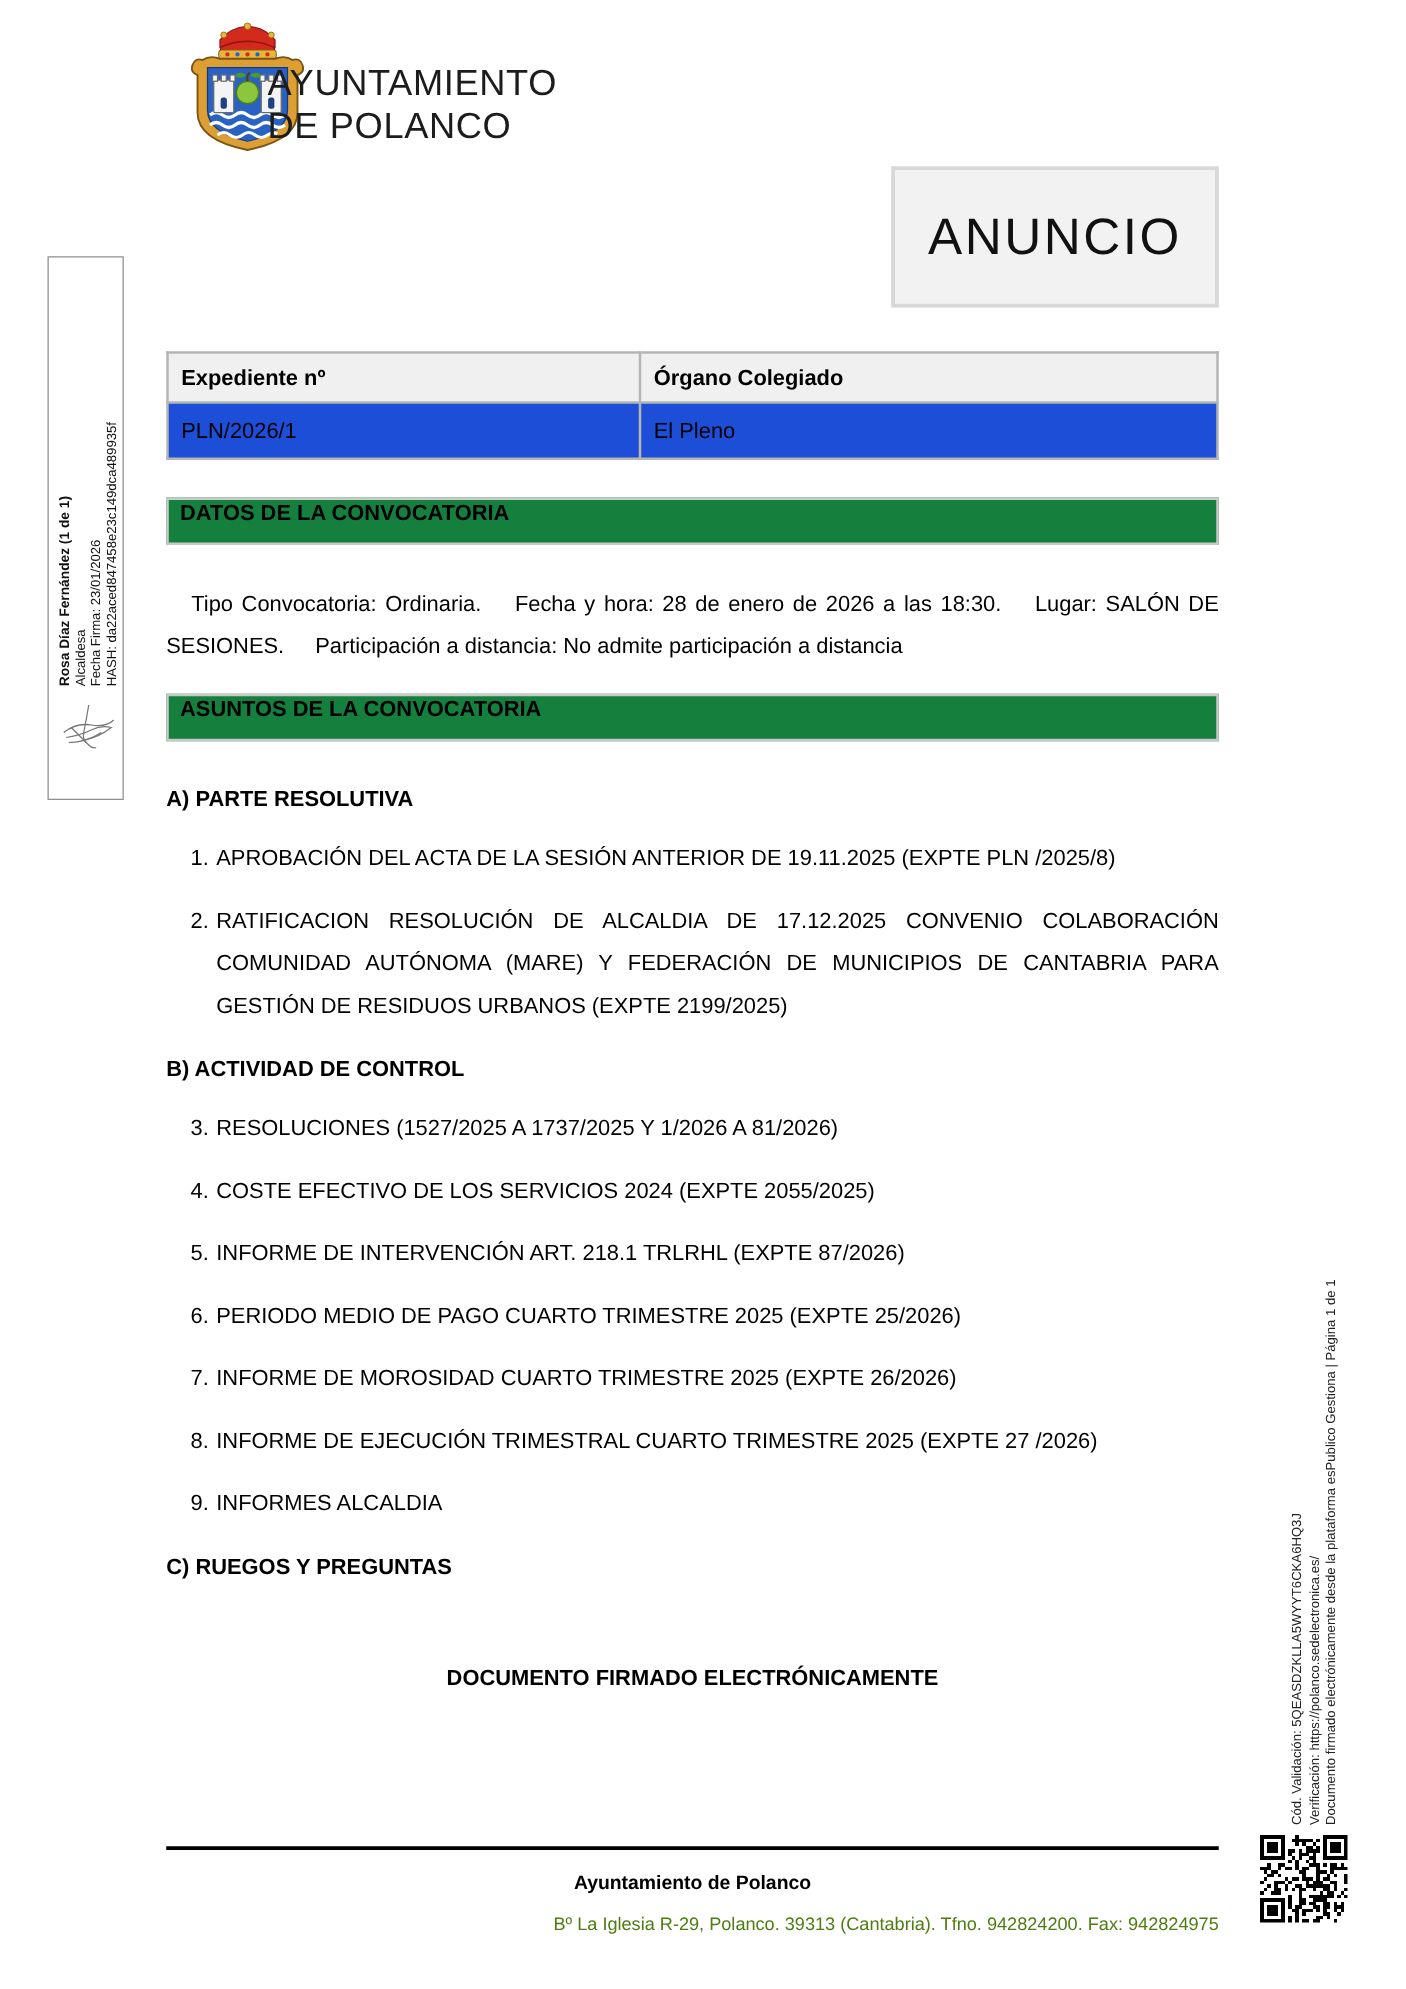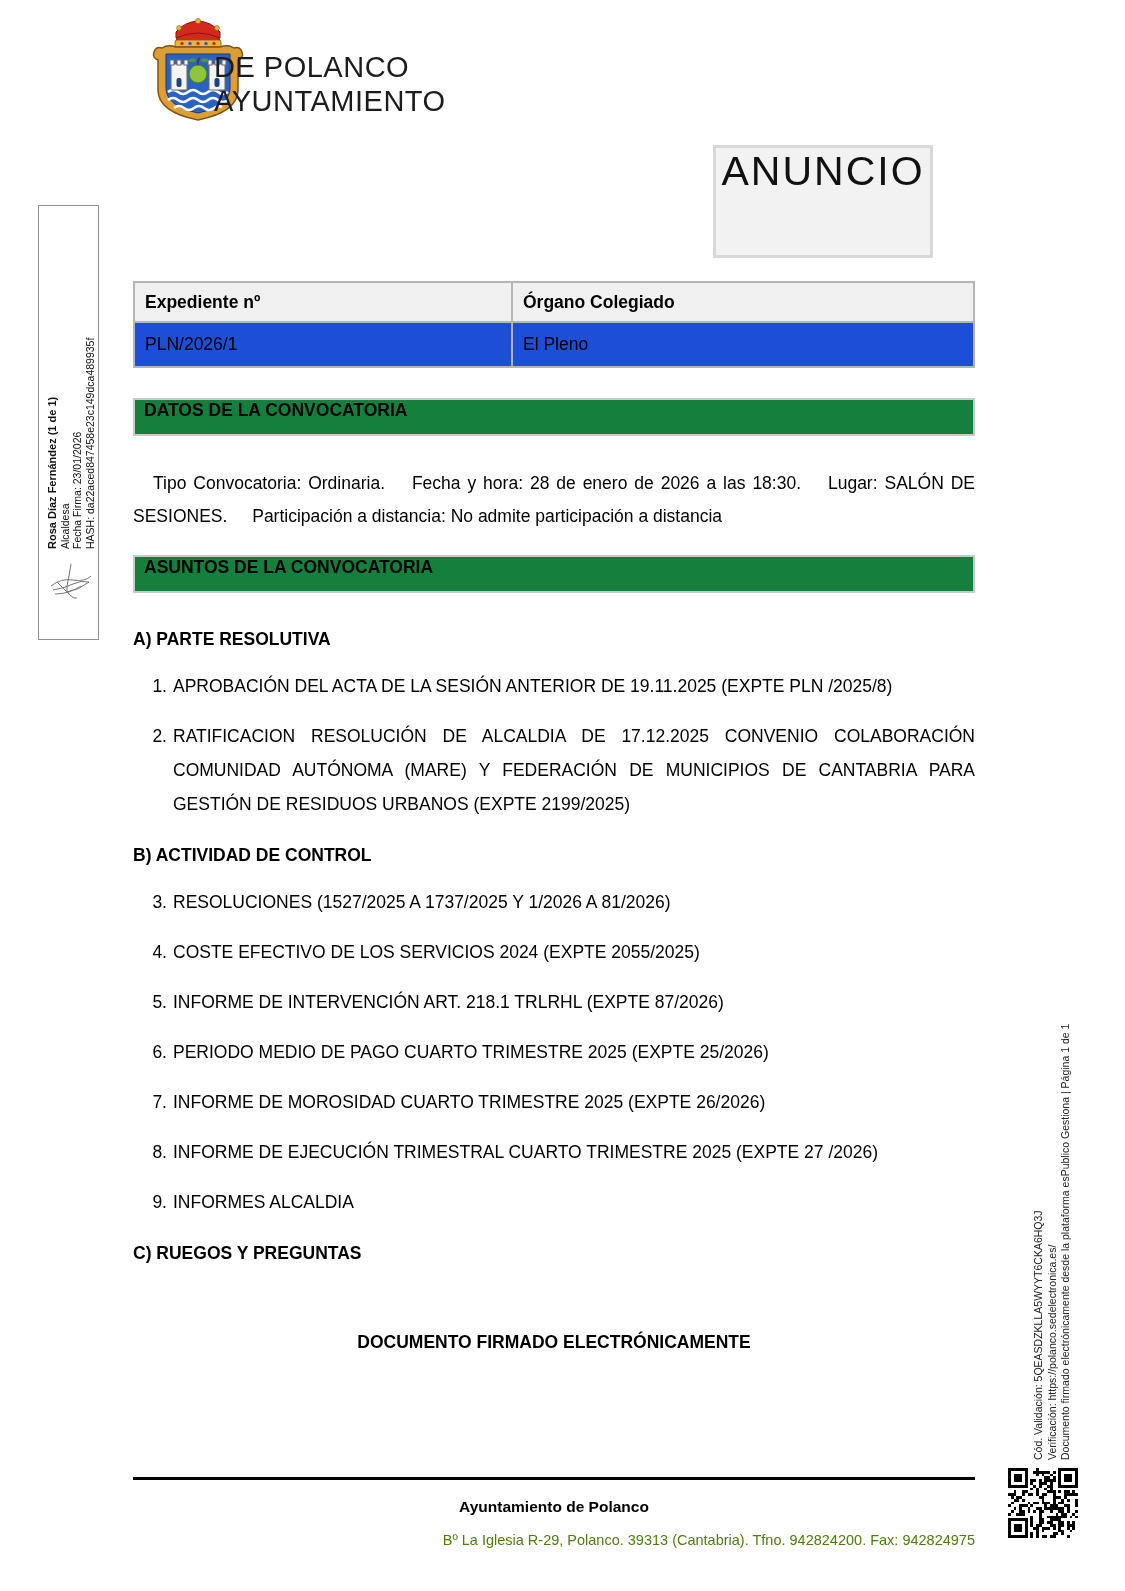--- a/index.html
+++ b/index.html
@@ -5,22 +5,22 @@
   html,body{margin:0;padding:0;}
   body{
     width:1125px;height:1591px;position:relative;background:#fff;
     font-family:"Liberation Sans",sans-serif;color:#000;overflow:hidden;
   }
   .abs{position:absolute;}
 
   
   .org-name{left:214px;top:50px;font-size:29px;line-height:34px;letter-spacing:.5px;color:#1c1c1c;}
   .anuncio-box{
-    left:713px;top:133px;width:220px;height:113px;background:#f2f2f2;
-    border:3px solid #d8d8d8;box-sizing:border-box;display:flex;align-items:flex-start;justify-content:center;margin-top:12px;
+    left:713px;top:133px;width:262px;height:113px;background:#f2f2f2;
+    border:3px solid #d8d8d8;box-sizing:border-box;display:flex;align-items:center;justify-content:center;
   }
   .anuncio-box span{font-size:41px;letter-spacing:2px;color:#111;}
 
   
   .sig-box{left:38px;top:205px;width:61px;height:435px;border:1px solid #8f8f8f;box-sizing:border-box;background:#fff;}
   .sig-rot{
     left:46px;top:549px;width:340px;
     transform:rotate(-90deg);transform-origin:top left;
     font-size:10.5px;line-height:12.5px;color:#111;white-space:nowrap;
   }
@@ -115,22 +115,22 @@
 
         <circle cx="50" cy="58" r="9" fill="#8cc63f" stroke="#4c7d1f" stroke-width="1.2"></circle>
         <path d="M50 49 Q49 44 52 42" fill="none" stroke="#5a3a10" stroke-width="1.6"></path>
         <path d="M52 44 q6 -4 9 1 q-6 3 -9 -1 Z" fill="#4c9c2b"></path>
         <path d="M49 44 q-6 -4 -9 1 q6 3 9 -1 Z" fill="#4c9c2b"></path>
       </g>
     </svg>
   </div>
 
   <div class="abs org-name">
+    <div>AYUNTAMIENTO</div>
     <div>DE POLANCO</div>
-    <div>AYUNTAMIENTO</div>
   </div>
 
   <div class="abs anuncio-box">
     <span>ANUNCIO</span>
   </div>
 
   <div class="abs sig-box"></div>
   <div class="abs sig-rot">
     <div class="nm">Rosa Díaz Fernández (1 de 1)</div>
     <div>Alcaldesa</div>

